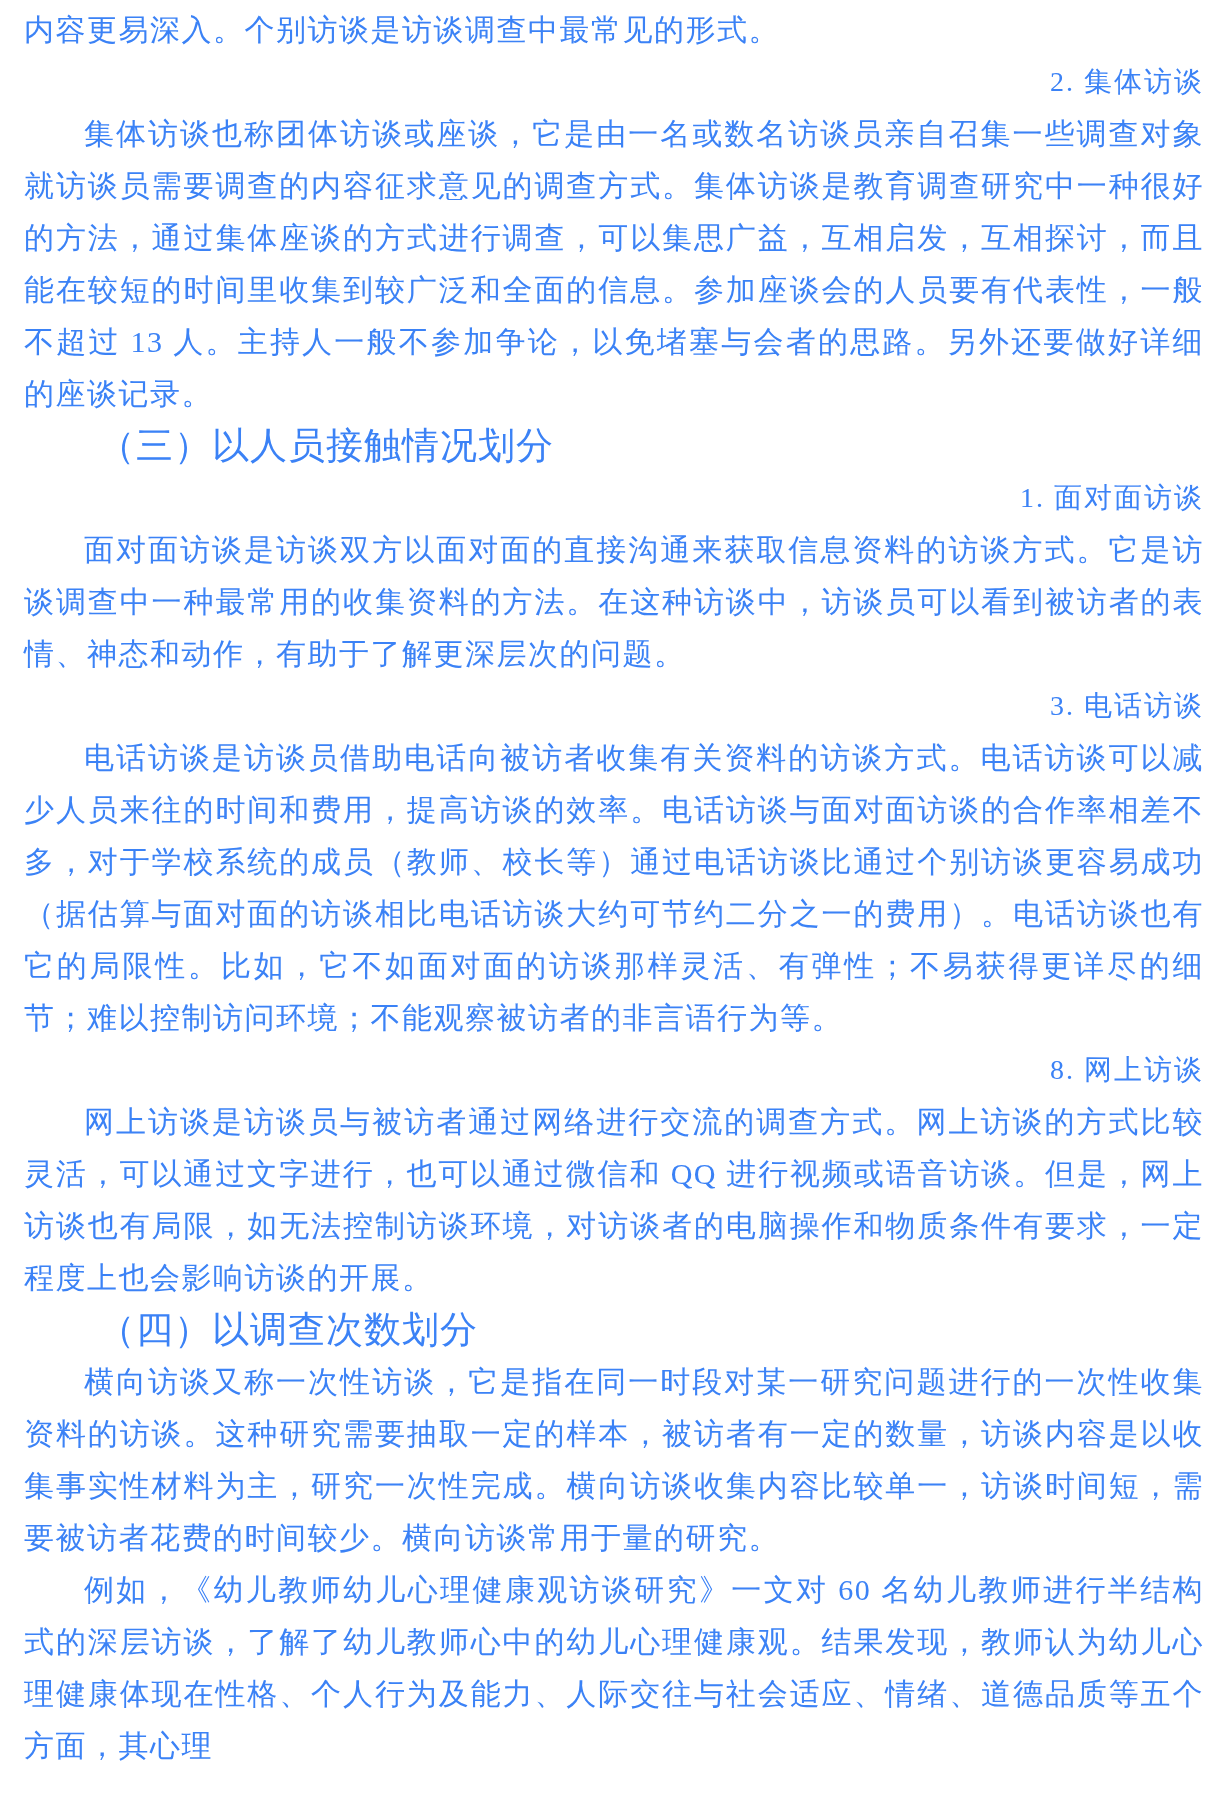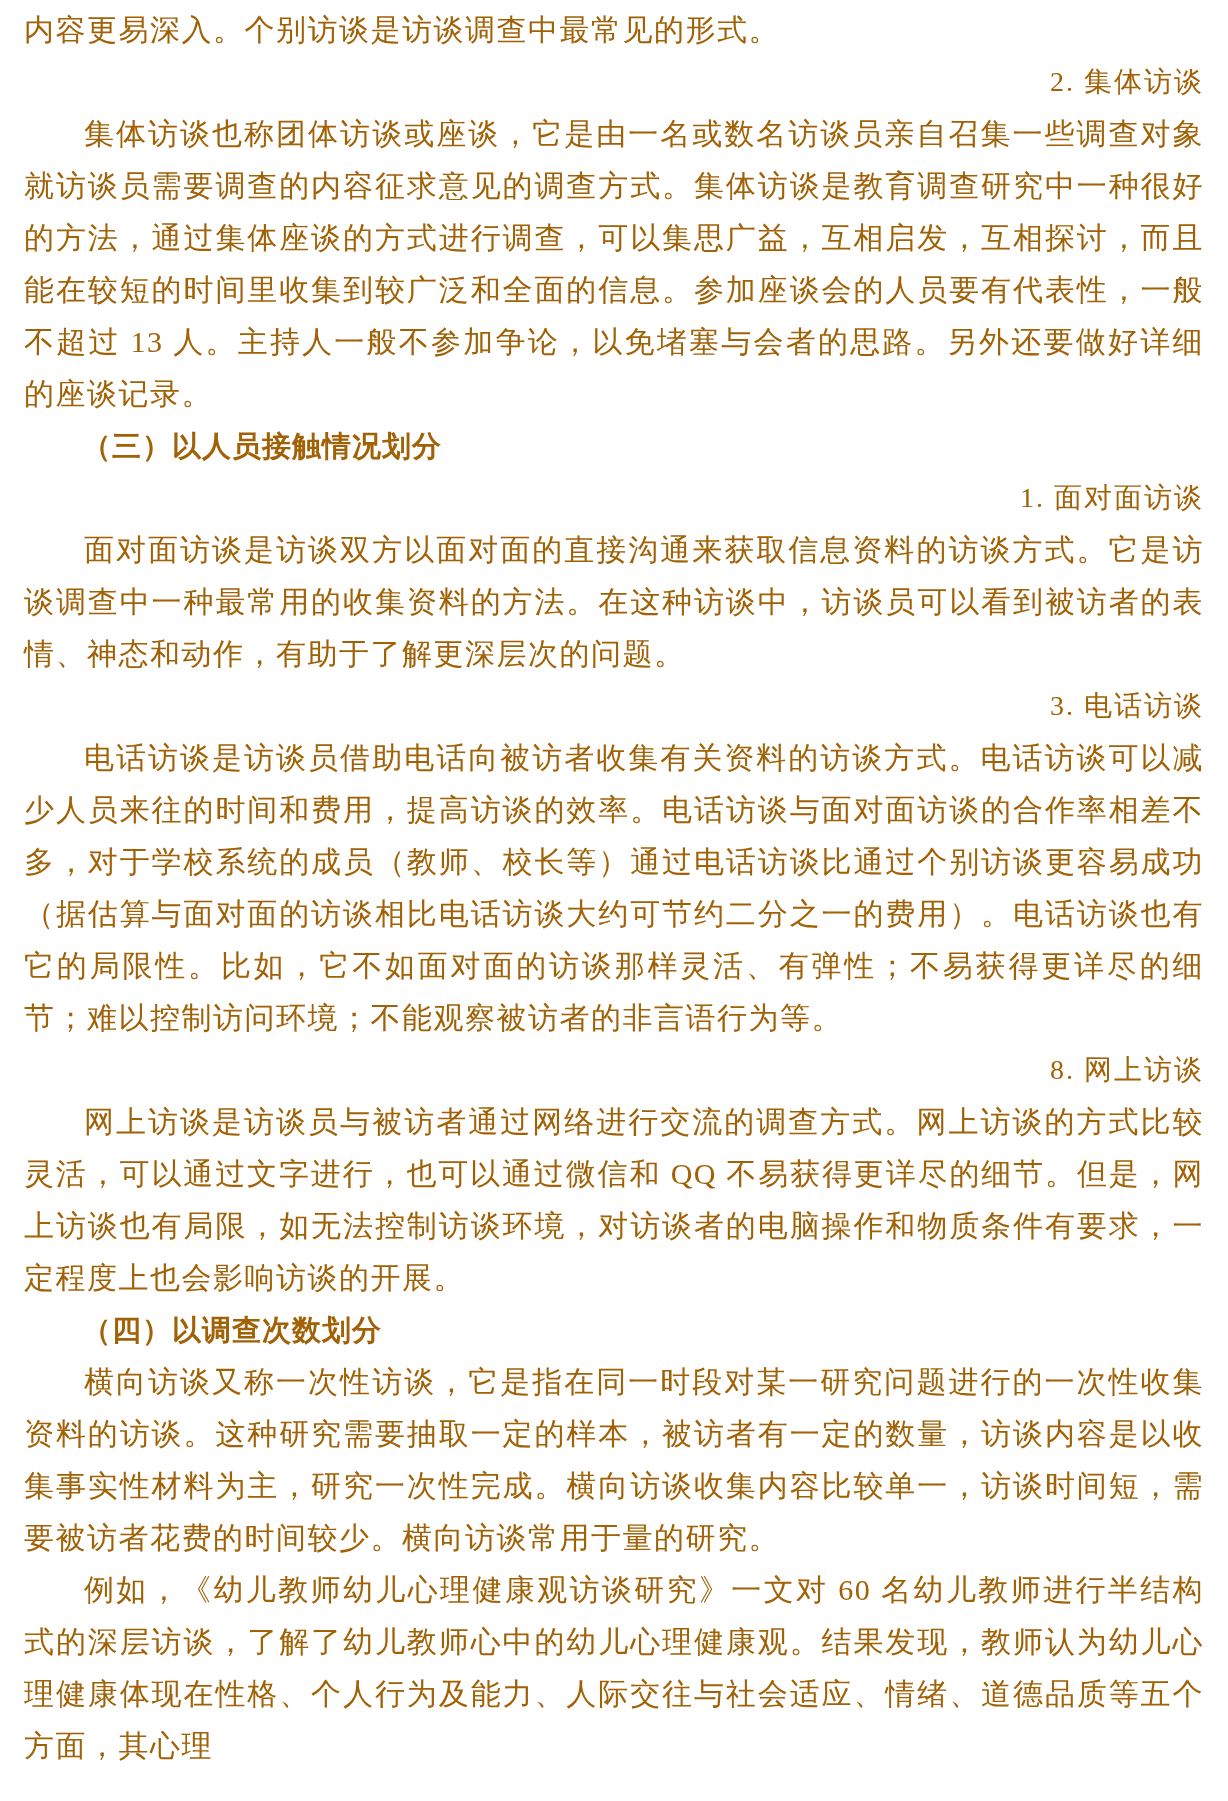--- a/index.html
+++ b/index.html
@@ -20,51 +20,51 @@
   }
   .content {
     width: 100%;
   }
   p.block {
     margin: 0;
     font-size: 30px;
     line-height: 52px;
     text-align: justify;
     letter-spacing: 1.5px;
-    color: #a16207;
+    color: #3b82f6;
   }
   p.body { text-indent: 2em; }
   p.continuation { text-indent: 0; }
   p.numbered-heading {
     text-indent: 2em;
     text-align: right;
     font-size: 28px;
     letter-spacing: 2px;
   }
   p.section-heading {
     text-indent: 2em;
     text-align: left;
     font-family: "Liberation Sans", "DejaVu Sans", sans-serif;
-    font-weight: bold;
-    font-size: 29px;
+    font-weight: normal;
+    font-size: 37px;
     letter-spacing: 1px;
   }
 </style>
 </head>
 <body>
 
 <div class="page">
   <div class="content" id="content">
       <p class="block continuation">内容更易深入。个别访谈是访谈调查中最常见的形式。</p>
       <p class="block numbered-heading">2. 集体访谈</p>
       <p class="block body">集体访谈也称团体访谈或座谈，它是由一名或数名访谈员亲自召集一些调查对象就访谈员需要调查的内容征求意见的调查方式。集体访谈是教育调查研究中一种很好的方法，通过集体座谈的方式进行调查，可以集思广益，互相启发，互相探讨，而且能在较短的时间里收集到较广泛和全面的信息。参加座谈会的人员要有代表性，一般不超过 13 人。主持人一般不参加争论，以免堵塞与会者的思路。另外还要做好详细的座谈记录。</p>
       <p class="block section-heading">（三）以人员接触情况划分</p>
       <p class="block numbered-heading">1. 面对面访谈</p>
       <p class="block body">面对面访谈是访谈双方以面对面的直接沟通来获取信息资料的访谈方式。它是访谈调查中一种最常用的收集资料的方法。在这种访谈中，访谈员可以看到被访者的表情、神态和动作，有助于了解更深层次的问题。</p>
       <p class="block numbered-heading">3. 电话访谈</p>
       <p class="block body">电话访谈是访谈员借助电话向被访者收集有关资料的访谈方式。电话访谈可以减少人员来往的时间和费用，提高访谈的效率。电话访谈与面对面访谈的合作率相差不多，对于学校系统的成员（教师、校长等）通过电话访谈比通过个别访谈更容易成功（据估算与面对面的访谈相比电话访谈大约可节约二分之一的费用）。电话访谈也有它的局限性。比如，它不如面对面的访谈那样灵活、有弹性；不易获得更详尽的细节；难以控制访问环境；不能观察被访者的非言语行为等。</p>
       <p class="block numbered-heading">8. 网上访谈</p>
-      <p class="block body">网上访谈是访谈员与被访者通过网络进行交流的调查方式。网上访谈的方式比较灵活，可以通过文字进行，也可以通过微信和 QQ 不易获得更详尽的细节。但是，网上访谈也有局限，如无法控制访谈环境，对访谈者的电脑操作和物质条件有要求，一定程度上也会影响访谈的开展。</p>
+      <p class="block body">网上访谈是访谈员与被访者通过网络进行交流的调查方式。网上访谈的方式比较灵活，可以通过文字进行，也可以通过微信和 QQ 进行视频或语音访谈。但是，网上访谈也有局限，如无法控制访谈环境，对访谈者的电脑操作和物质条件有要求，一定程度上也会影响访谈的开展。</p>
       <p class="block section-heading">（四）以调查次数划分</p>
       <p class="block body">横向访谈又称一次性访谈，它是指在同一时段对某一研究问题进行的一次性收集资料的访谈。这种研究需要抽取一定的样本，被访者有一定的数量，访谈内容是以收集事实性材料为主，研究一次性完成。横向访谈收集内容比较单一，访谈时间短，需要被访者花费的时间较少。横向访谈常用于量的研究。</p>
       <p class="block body">例如，《幼儿教师幼儿心理健康观访谈研究》一文对 60 名幼儿教师进行半结构式的深层访谈，了解了幼儿教师心中的幼儿心理健康观。结果发现，教师认为幼儿心理健康体现在性格、个人行为及能力、人际交往与社会适应、情绪、道德品质等五个方面，其心理</p>
     </div>
 </div>
 
 </body></html>

